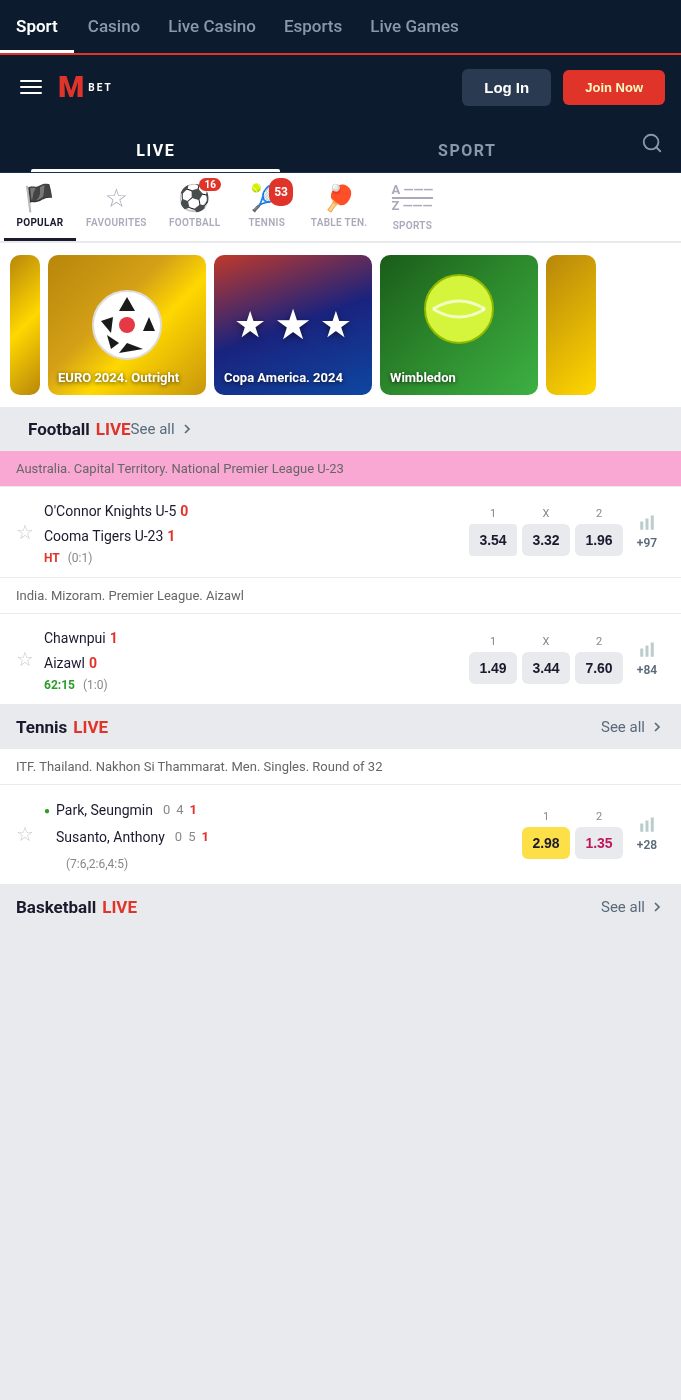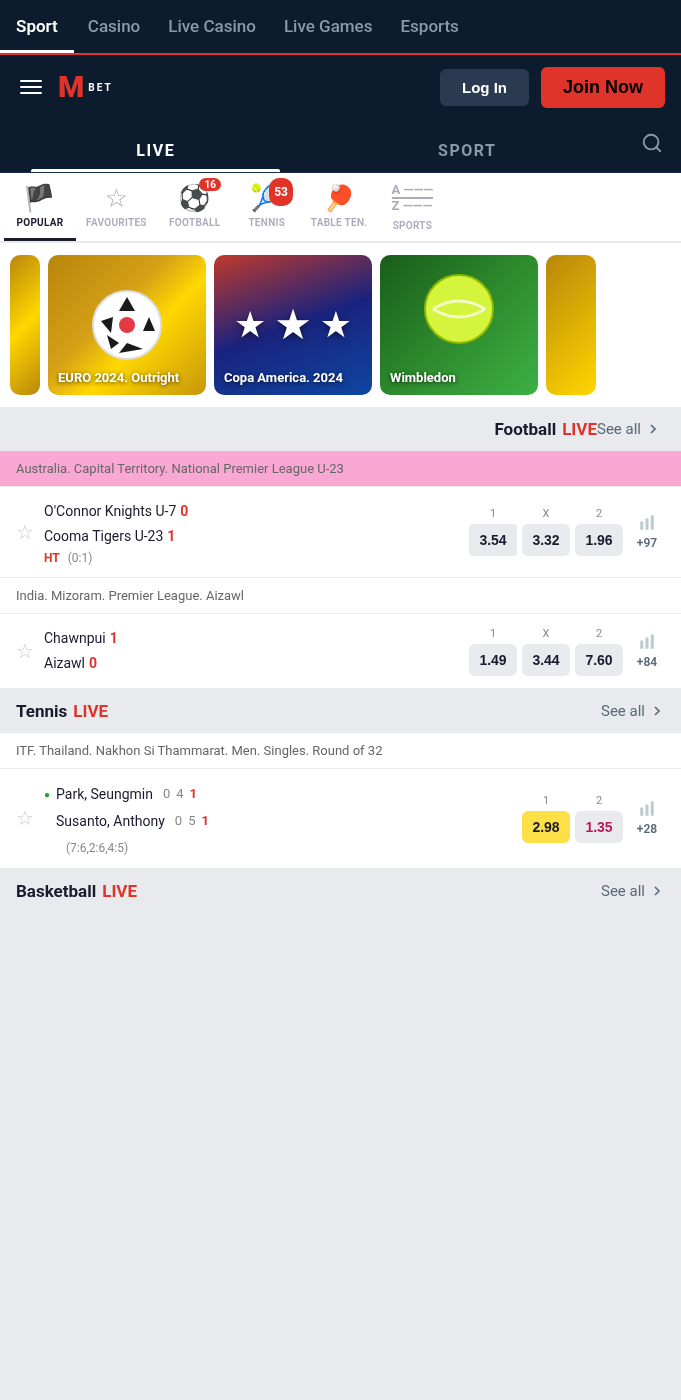--- a/index.html
+++ b/index.html
@@ -6,39 +6,39 @@
     * { box-sizing: border-box; margin: 0; padding: 0; }
     body { font-family: -apple-system, BlinkMacSystemFont, 'Segoe UI', Roboto, sans-serif; background: #e8eaed; width: 681px; }
   </style>
 </head>
 <body>
 
 <nav style="background:#0d1b2e; display:flex; overflow:hidden; border-bottom:2px solid #e0342a; position:relative;">
   <div style="color:#fff;font-size:17px;font-weight:600;padding:16px 16px 14px;border-bottom:3px solid #fff;cursor:pointer;">Sport</div>
   <div style="color:#8899aa;font-size:17px;font-weight:500;padding:16px 14px;cursor:pointer;">Casino</div>
   <div style="color:#8899aa;font-size:17px;font-weight:500;padding:16px 14px;cursor:pointer;">Live Casino</div>
+  <div style="color:#8899aa;font-size:17px;font-weight:500;padding:16px 14px;cursor:pointer;">Esports</div>
   <div style="color:#8899aa;font-size:17px;font-weight:500;padding:16px 14px;cursor:pointer;">Live Games</div>
-  <div style="color:#8899aa;font-size:17px;font-weight:500;padding:16px 14px;cursor:pointer;">Esports</div>
 </nav>
 
 <header style="background:#0d1b2e;display:flex;align-items:center;padding:10px 16px;gap:12px;height:64px;">
   <div style="display:flex;flex-direction:column;gap:4px;cursor:pointer;padding:4px;">
     <span style="display:block;width:22px;height:2px;background:#fff;border-radius:1px;"></span>
     <span style="display:block;width:22px;height:2px;background:#fff;border-radius:1px;"></span>
     <span style="display:block;width:22px;height:2px;background:#fff;border-radius:1px;"></span>
   </div>
   <div style="display:flex;align-items:center;gap:2px;">
     <span style="color:#e0342a;font-size:30px;font-weight:900;line-height:1;">M</span>
     <div style="display:flex;flex-direction:column;margin-left:2px;">
       <span style="color:#fff;font-size:10px;font-weight:700;letter-spacing:2px;">BET</span>
     </div>
   </div>
   <div style="flex:1;"></div>
   <button style="background:#2a3a50;color:#fff;border:none;border-radius:6px;padding:10px 22px;font-size:15px;font-weight:600;cursor:pointer;">Log In</button>
-  <button style="background:#e0342a;color:#000000;border:none;border-radius:6px;padding:10px 22px;font-size:18px;font-weight:700;cursor:pointer;">Join Now</button>
+  <button style="background:#e0342a;color:#fef9c3;border:none;border-radius:6px;padding:10px 22px;font-size:13px;font-weight:700;cursor:pointer;">Join Now</button>
 </header>
 
 <div style="background:#0d1b2e;display:flex;align-items:flex-end;height:54px;border-bottom:1px solid #1e3050;">
   <div style="flex:1;text-align:center;font-size:16px;font-weight:700;letter-spacing:1.5px;color:#fff;padding-bottom:12px;position:relative;cursor:pointer;">
     <span>LIVE</span>
     <div style="position:absolute;bottom:0;left:10%;width:80%;height:3px;background:#fff;border-radius:2px 2px 0 0;"></div>
   </div>
   <div style="flex:1;text-align:center;font-size:16px;font-weight:700;letter-spacing:1.5px;color:#8899aa;padding-bottom:12px;cursor:pointer;">
     <span>SPORT</span>
   </div>
@@ -130,40 +130,40 @@
         <path d="M10 36 Q36 52 62 36" fill="none" stroke="rgba(255,255,255,0.7)" stroke-width="3"></path>
         <circle cx="36" cy="36" r="34" fill="none" stroke="#8fb800" stroke-width="2"></circle>
       </svg>
     </div>
     <div style="position:absolute;bottom:10px;left:10px;color:#fff;font-size:13px;font-weight:700;text-shadow:0 1px 4px rgba(0,0,0,0.7);">Wimbledon</div>
   </div>
 
   <div style="min-width:50px;height:140px;border-radius:10px;overflow:hidden;flex-shrink:0;background:linear-gradient(135deg,#b8860b,#ffd700);"></div>
 </div>
 
-<div style="background:#e8eaed;padding:12px 20px;display:flex;align-items:center;justify-content:flex-end;">
+<div style="background:#e8eaed;padding:12px 28px;display:flex;align-items:center;justify-content:flex-start;">
   <div style="font-size:17px;font-weight:700;color:#1a1a2e;">
     <span>Football</span><span style="color:#e0342a;margin-left:6px;">LIVE</span>
   </div>
   <div style="color:#5a6a7a;font-size:15px;cursor:pointer;display:flex;align-items:center;gap:4px;">
     <span>See all</span>
     <svg width="16" height="16" viewBox="0 0 24 24" fill="none" stroke="#5a6a7a" stroke-width="2.5">
         <polyline points="9 18 15 12 9 6"></polyline>
       </svg>
   </div>
 </div>
 
 <div style="background:#f9a8d4;padding:10px 16px;font-size:13px;color:#666;border-bottom:1px solid #e8eaed;">Australia. Capital Territory. National Premier League U-23</div>
 
 <div style="background:#fff;display:flex;align-items:center;padding:12px 16px;border-bottom:1px solid #e8eaed;">
   <span style="width:28px;color:#ccc;font-size:20px;cursor:pointer;flex-shrink:0;">☆</span>
   <div style="flex:1;min-width:0;padding-right:8px;">
     <div style="font-size:14px;color:#1a1a2e;line-height:1.8;">
       <div style="display:flex;align-items:center;gap:4px;">
-        <span>O'Connor Knights U-7</span>
+        <span>O'Connor Knights U-5</span>
           <span style="color:#e0342a;font-weight:700;">0</span>
       </div>
       <div style="display:flex;align-items:center;gap:4px;">
         <span>Cooma Tigers U-23</span>
           <span style="color:#e0342a;font-weight:700;">1</span>
       </div>
     </div>
     <div style="display:flex;align-items:center;gap:8px;margin-top:2px;">
       <span style="color:#e0342a;font-size:12px;font-weight:700;">HT</span>
       <span style="color:#888;font-size:12px;">(0:1)</span>
@@ -200,20 +200,24 @@
   <div style="flex:1;min-width:0;padding-right:8px;">
     <div style="font-size:14px;color:#1a1a2e;line-height:1.8;">
       <div style="display:flex;align-items:center;gap:4px;">
         <span>Chawnpui</span>
           <span style="color:#e0342a;font-weight:700;">1</span>
       </div>
       <div style="display:flex;align-items:center;gap:4px;">
         <span>Aizawl</span>
           <span style="color:#e0342a;font-weight:700;">0</span>
       </div>
+    </div>
+    <div style="display:flex;align-items:center;gap:8px;margin-top:2px;">
+      <span style="color:#2a9d2a;font-size:12px;font-weight:700;">62:15</span>
+      <span style="color:#888;font-size:12px;">(1:0)</span>
     </div>
   </div>
   <div style="display:flex;align-items:center;gap:3px;">
     <div style="display:flex;flex-direction:column;align-items:center;min-width:50px;">
       <span style="font-size:11px;color:#888;margin-bottom:4px;">1</span>
       <button style="background:#e8eaed;border-radius:6px;padding:8px 4px;font-size:14px;font-weight:700;color:#1a1a2e;text-align:center;min-width:48px;cursor:pointer;border:none;">1.49</button>
     </div>
     <div style="display:flex;flex-direction:column;align-items:center;min-width:50px;">
       <span style="font-size:11px;color:#888;margin-bottom:4px;">X</span>
       <button style="background:#e8eaed;border-radius:6px;padding:8px 4px;font-size:14px;font-weight:700;color:#1a1a2e;text-align:center;min-width:48px;cursor:pointer;border:none;">3.44</button>

